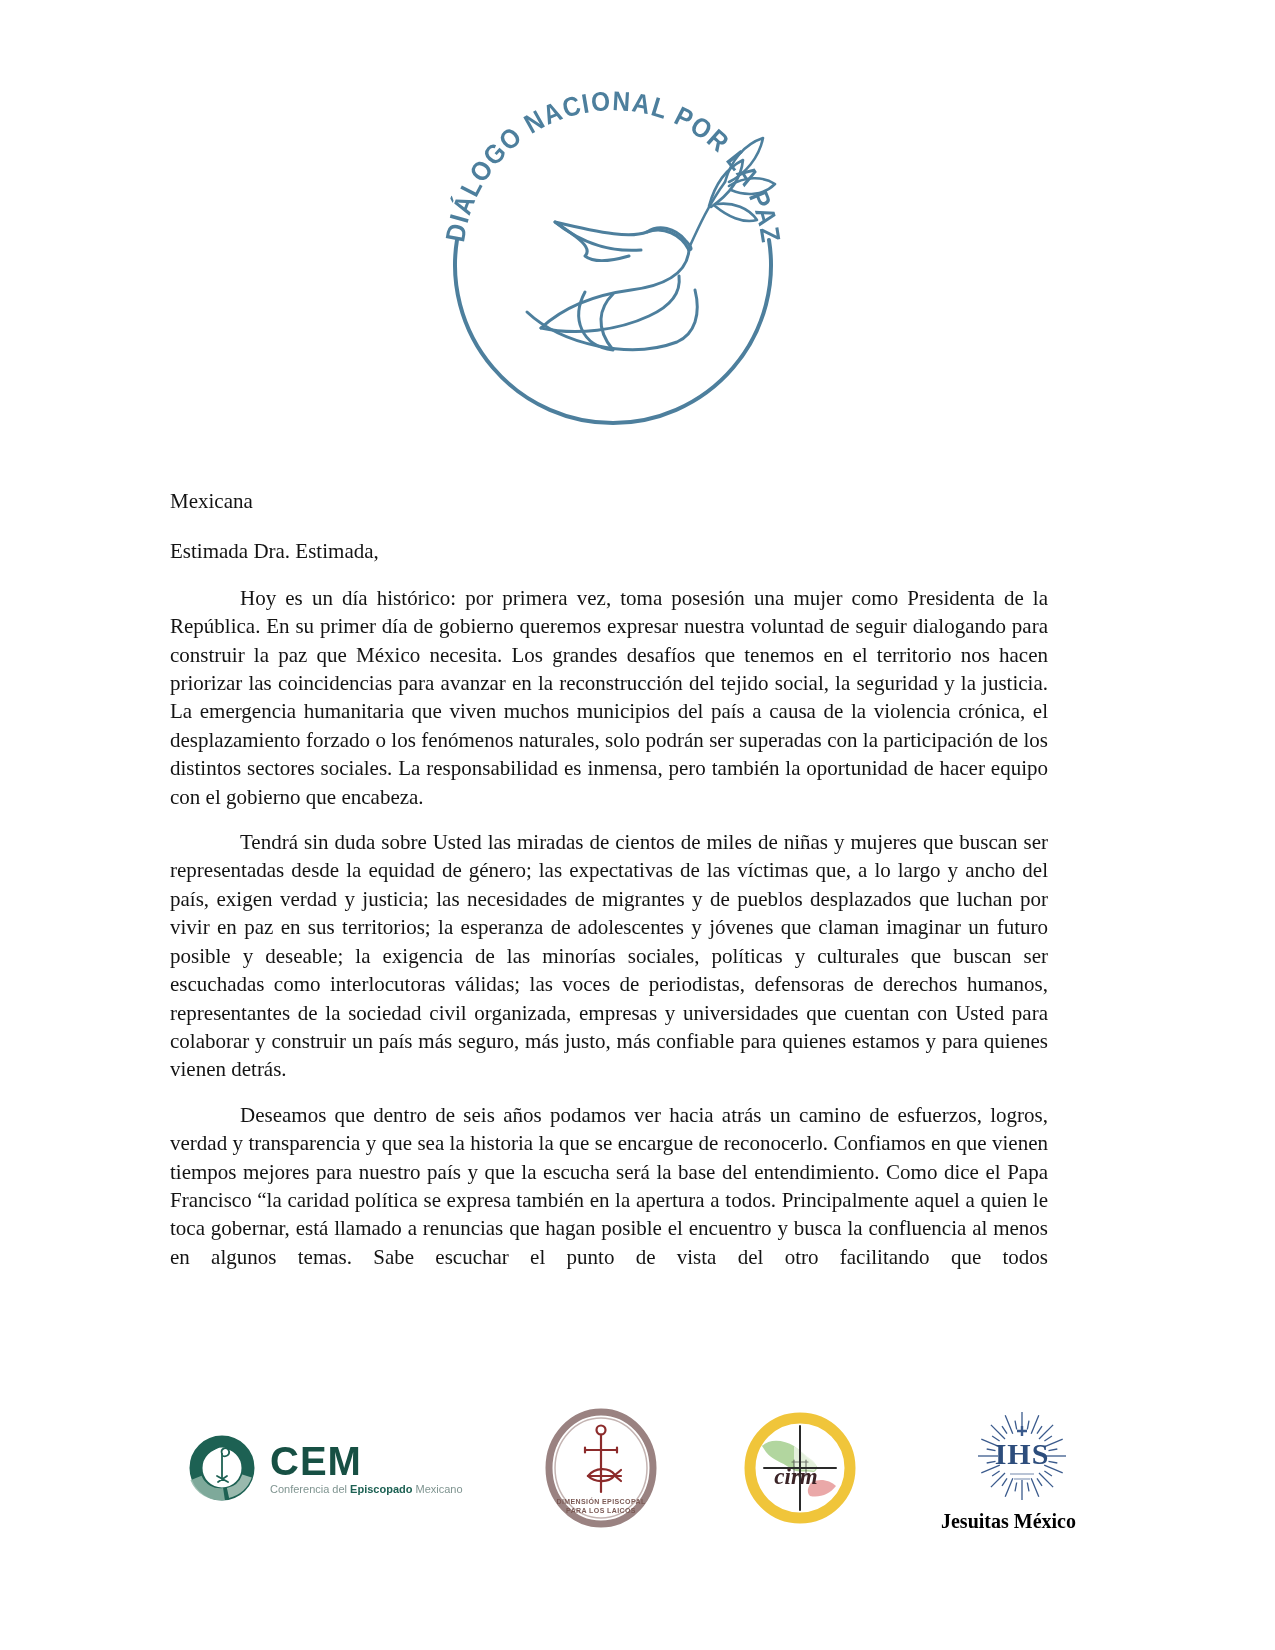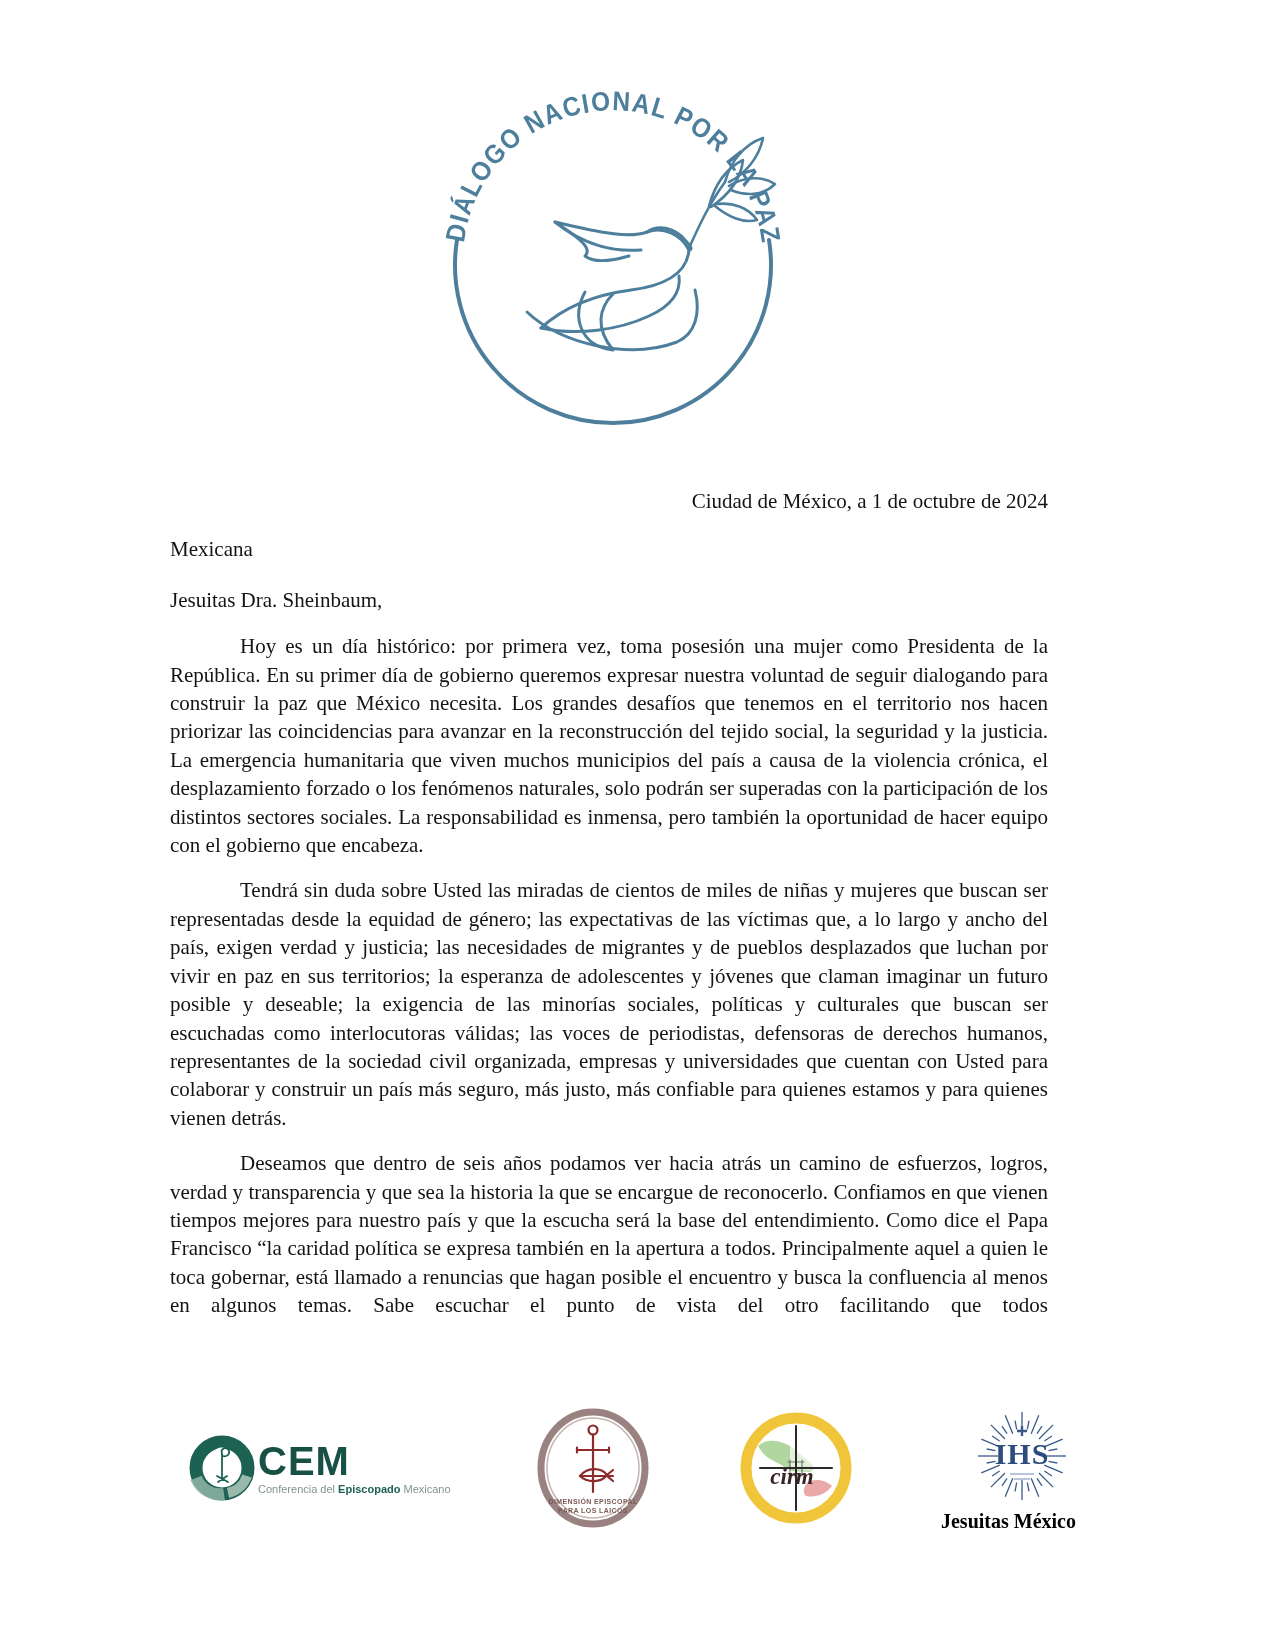--- a/index.html
+++ b/index.html
@@ -14,21 +14,21 @@
   .date-line{text-align:right;margin:0 0 20px 0;}
   .addressee{margin:0 0 22px 0;}
   .addressee .name{font-weight:bold;}
   .salutation{margin:0 0 18px 0;}
   .content p{margin:1px 0 17px 0;text-align:justify;text-indent:70px;}
   .content p.continues{text-align-last:justify;}
 
   
   .footer{position:absolute;left:186px;top:1398px;width:890px;height:140px;
           display:flex;align-items:center;justify-content:space-between;}
-  .cem-block{display:flex;align-items:center;}
+  .cem-block{display:flex;align-items:center;gap:12px;}
   .cem-text{display:flex;flex-direction:column;}
   .cem-acronym{font-family:"Liberation Sans","DejaVu Sans",sans-serif;font-weight:bold;
                font-size:40px;line-height:38px;color:#175044;letter-spacing:1px;}
   .cem-tagline{font-family:"Liberation Sans","DejaVu Sans",sans-serif;font-size:11px;
                color:#7f9490;margin-top:3px;white-space:nowrap;}
   .cem-tagline b{color:#1d6153;}
   .ihs-block{display:flex;flex-direction:column;align-items:flex-end;gap:2px;}
   .jesuitas-label{font-family:"Liberation Serif","DejaVu Serif",serif;font-weight:bold;
                   font-size:20px;color:#000000;}
 </style>
@@ -63,27 +63,26 @@
         <path d="M246,160 C256,138 266,116 282,94"></path>
         <path d="M266,118 C272,96 284,80 300,72 C298,92 284,108 268,119"></path>
         <path d="M282,94 C288,72 302,56 320,50 C316,70 302,86 286,94"></path>
         <path d="M286,98 C302,88 320,88 332,96 C320,108 302,108 288,102"></path>
         <path d="M274,116 C290,114 306,120 314,132 C300,136 284,128 272,118"></path>
       </g>
     </svg>
   </div>
 
   <div class="content">
-    <div class="date-line">Ciudad de México, a 1 de octubre de 2024</div>
 
     <div class="addressee">
       <div>Mexicana</div>
     </div>
 
-    <div class="salutation">Jesuitas Dra. Sheinbaum,</div>
+    <div class="salutation">Estimada Dra. Estimada,</div>
 
     <p>Hoy es un día histórico: por primera vez, toma posesión una mujer como Presidenta de la República. En su primer día de gobierno queremos expresar nuestra voluntad de seguir dialogando para construir la paz que México necesita. Los grandes desafíos que tenemos en el territorio nos hacen priorizar las coincidencias para avanzar en la reconstrucción del tejido social, la seguridad y la justicia. La emergencia humanitaria que viven muchos municipios del país a causa de la violencia crónica, el desplazamiento forzado o los fenómenos naturales, solo podrán ser superadas con la participación de los distintos sectores sociales. La responsabilidad es inmensa, pero también la oportunidad de hacer equipo con el gobierno que encabeza.</p>
     <p>Tendrá sin duda sobre Usted las miradas de cientos de miles de niñas y mujeres que buscan ser representadas desde la equidad de género; las expectativas de las víctimas que, a lo largo y ancho del país, exigen verdad y justicia; las necesidades de migrantes y de pueblos desplazados que luchan por vivir en paz en sus territorios; la esperanza de adolescentes y jóvenes que claman imaginar un futuro posible y deseable; la exigencia de las minorías sociales, políticas y culturales que buscan ser escuchadas como interlocutoras válidas; las voces de periodistas, defensoras de derechos humanos, representantes de la sociedad civil organizada, empresas y universidades que cuentan con Usted para colaborar y construir un país más seguro, más justo, más confiable para quienes estamos y para quienes vienen detrás.</p>
     <p class="continues">Deseamos que dentro de seis años podamos ver hacia atrás un camino de esfuerzos, logros, verdad y transparencia y que sea la historia la que se encargue de reconocerlo. Confiamos en que vienen tiempos mejores para nuestro país y que la escucha será la base del entendimiento. Como dice el Papa Francisco “la caridad política se expresa también en la apertura a todos. Principalmente aquel a quien le toca gobernar, está llamado a renuncias que hagan posible el encuentro y busca la confluencia al menos en algunos temas. Sabe escuchar el punto de vista del otro facilitando que todos</p>
   </div>
 
   <div class="footer">
 
     <div class="cem-block">
       <svg width="72" height="72" viewBox="-36 -36 72 72">

